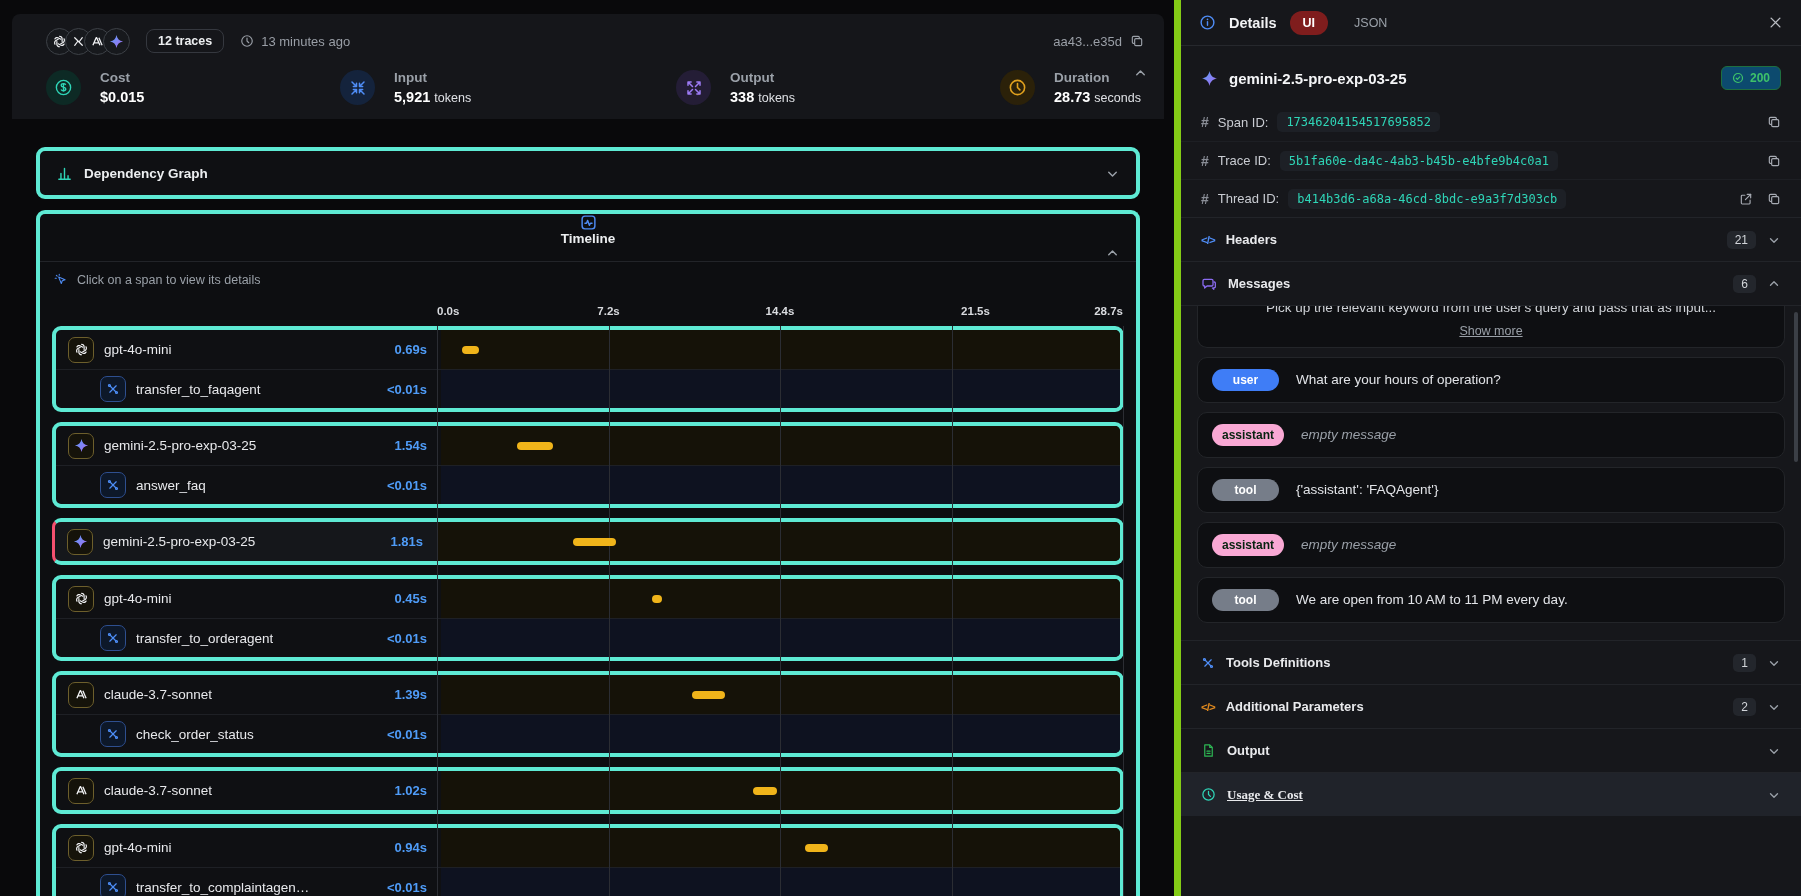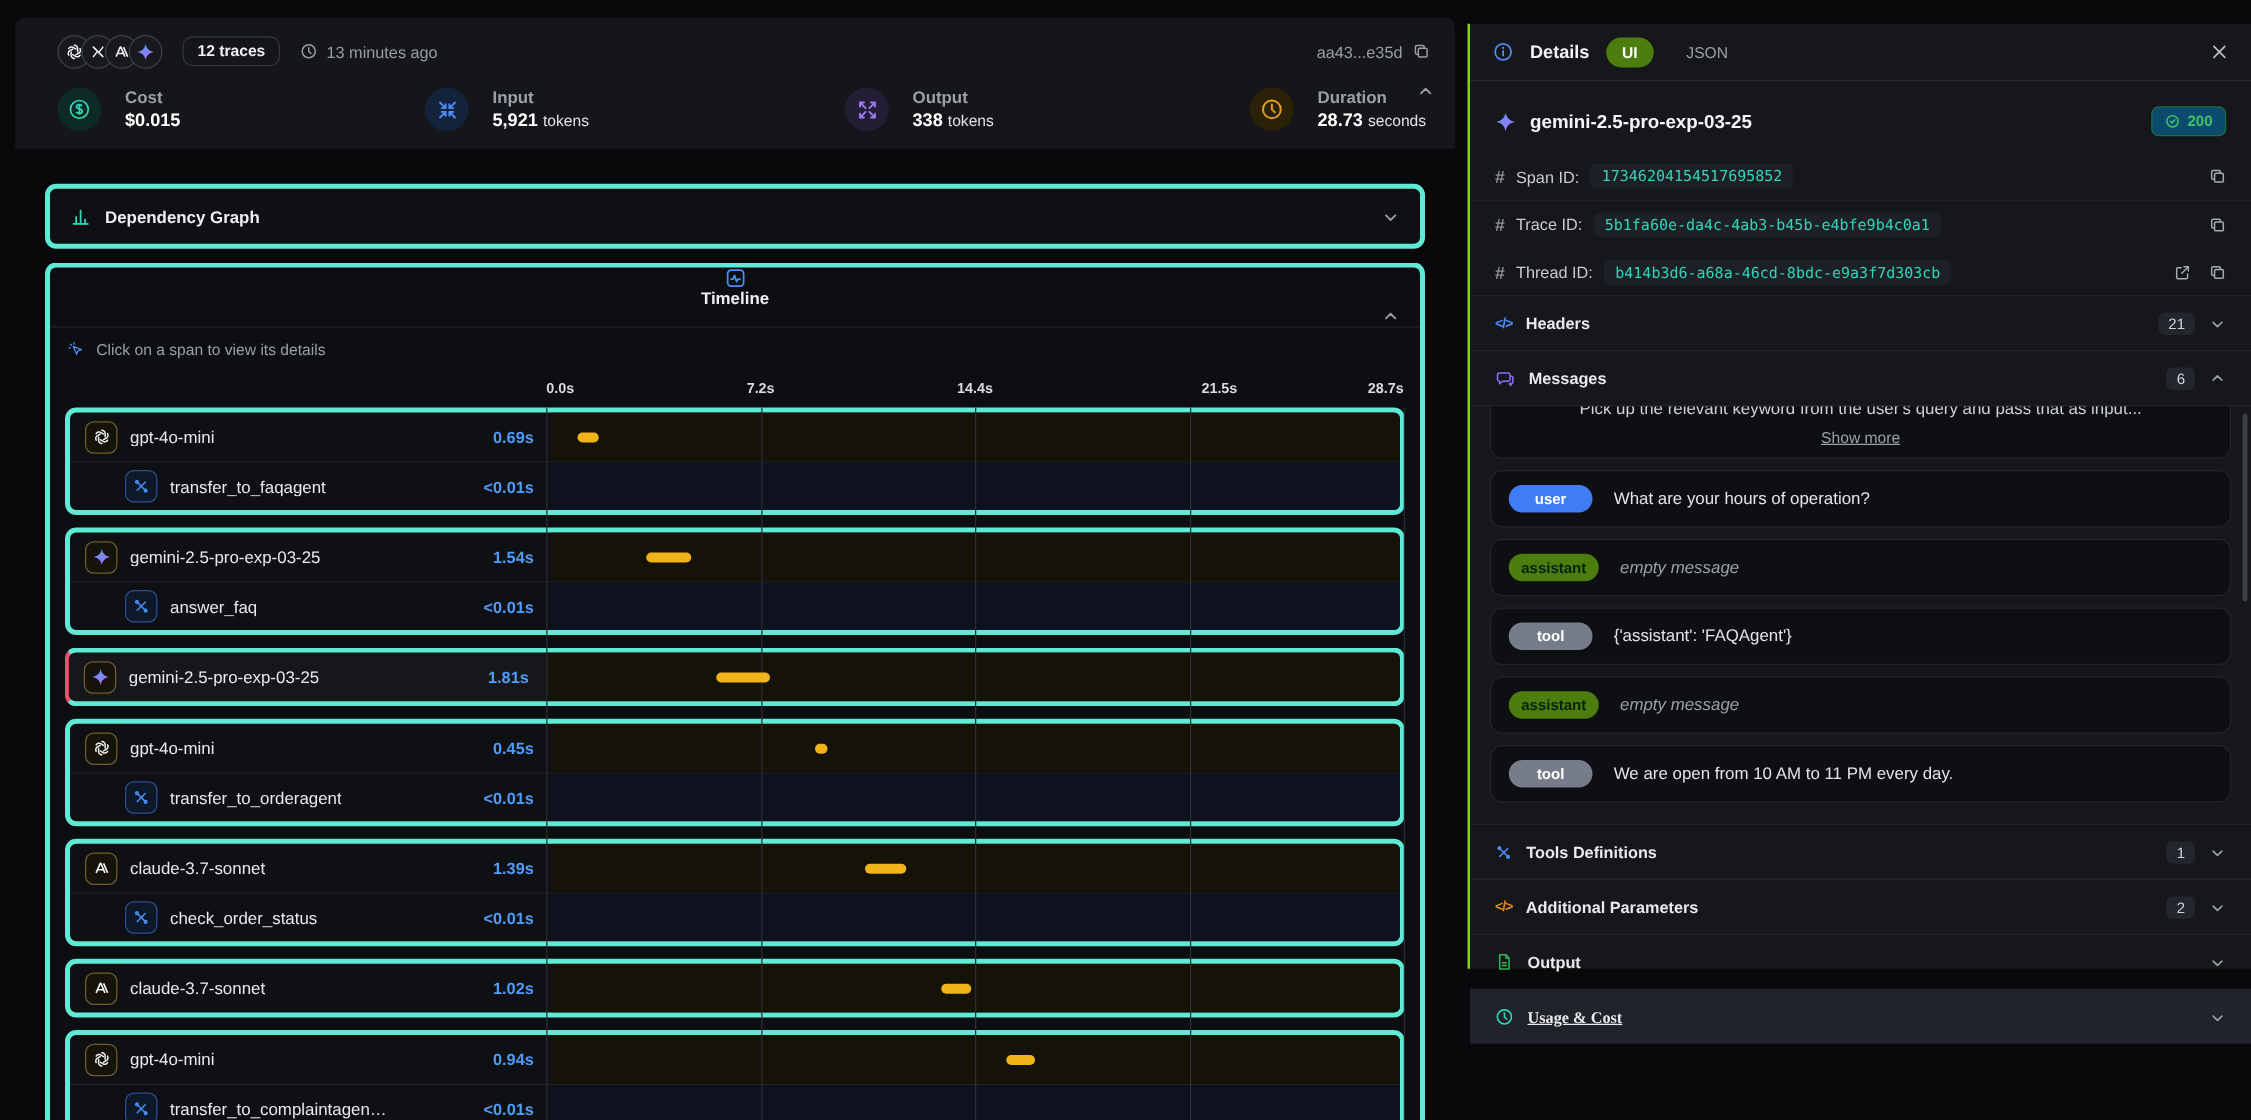--- a/index.html
+++ b/index.html
@@ -64,26 +64,26 @@
   .icon-box.llm  { border:1px solid #6d5f2c; background:#15130a; color:#f2f3f5; }
   .icon-box.tool { border:1px solid #2e4f8f; background:#0d1829; color:#4d8df6; }
   .t-name { font-size:13.5px; color:#e8e9ec; white-space:nowrap; overflow:hidden; text-overflow:ellipsis; }
   .t-dur { margin-left:auto; font-weight:bold; font-size:13px; color:#4f9cf8; white-space:nowrap; }
   .t-track { flex:1; position:relative; }
   .t-row.llm  .t-track { background:#151208; }
   .t-row.tool .t-track { background:#0e1220; }
   .t-bar { position:absolute; top:50%; margin-top:-4px; height:8px; border-radius:4px; background:#f0b41a; z-index:5; min-width:5px; }
 
   
-  .drawer { position:absolute; left:1174px; top:0; width:627px; height:756px;
-            background:#16171b; border-left:2px solid #84cc16;margin-top:19px; }
+  .drawer { position:absolute; left:1174px; top:0; width:627px; height:896px;
+            background:#16171b; border-left:7px solid #84cc16; }
   .d-head { height:46px; display:flex; align-items:center; gap:13px; padding:0 18px; border-bottom:1px solid #26282d; }
   .d-title { font-weight:bold; font-size:14.5px; color:#f2f3f5; }
   .tab { font-size:12.5px; color:#9aa0a8; padding:5px 13px; border-radius:14px; }
-  .tab.active { background:#4d7c0f; color:#ffffff; font-weight:bold; }
+  .tab.active { background:#7f1d1d; color:#ffffff; font-weight:bold; }
   .d-close { margin-left:auto; color:#b9bcc2; }
 
   .model-row { display:flex; align-items:center; gap:11px; padding:20px 20px 13px 20px; }
   .model-name { font-weight:bold; font-size:15px; color:#f4f5f7; }
   .status-badge { margin-left:auto; display:flex; align-items:center; gap:6px; padding:4px 10px;
                   border:1px solid #1e6f40; background:#0c4a6e; color:#3ec26a; border-radius:6px;
                   font-size:12px; font-weight:bold; }
 
   .id-row { display:flex; align-items:center; gap:9px; padding:0 20px; height:38px; font-size:13px; }
   .id-row + .id-row { border-top:1px solid #1d1f24; }
@@ -107,21 +107,21 @@
   .clip-card { margin:0 16px 9px 16px; background:#0e0f12; border:1px solid #232529; border-top:none;
                border-radius:0 0 10px 10px; padding:0 14px 9px 14px; overflow:hidden; }
   .clip-text { height:9px; overflow:hidden; display:flex; align-items:flex-end; justify-content:center;
                color:#cfd2d7; font-size:13.5px; white-space:nowrap; }
   .show-more { text-align:center; color:#9aa0a8; font-size:12.5px; text-decoration:underline; margin-top:9px; }
   .msg-card { margin:9px 16px; background:#0e0f12; border:1px solid #232529; border-radius:10px;
               padding:11px 14px; display:flex; gap:17px; align-items:flex-start; font-size:13.5px; min-height:44px; }
   .role-pill { min-width:67px; text-align:center; border-radius:999px; padding:4px 10px;
                font-size:12px; font-weight:bold; flex:none; }
   .role-pill.user      { background:#3f7df6; color:#ffffff; }
-  .role-pill.assistant { background:#4d7c0f; color:#07230f; }
+  .role-pill.assistant { background:#f9a8d4; color:#07230f; }
   .role-pill.tool      { background:#767d89; color:#ffffff; }
   .msg-text { margin-top:3px; color:#e2e4e8; }
   .msg-text.empty { font-style:italic; color:#9aa0a8; }
   .code-glyph { font-weight:bold; font-size:11.5px; letter-spacing:-1px; }
   .c-blue-t { color:#4f8df6; } .c-purple-t { color:#8b6cf2; } .c-orange-t { color:#e0891e; }
   .c-green-t { color:#2eb854; } .c-teal-t { color:#2fd6b8; }
 </style>
 </head>
 <body>
 

